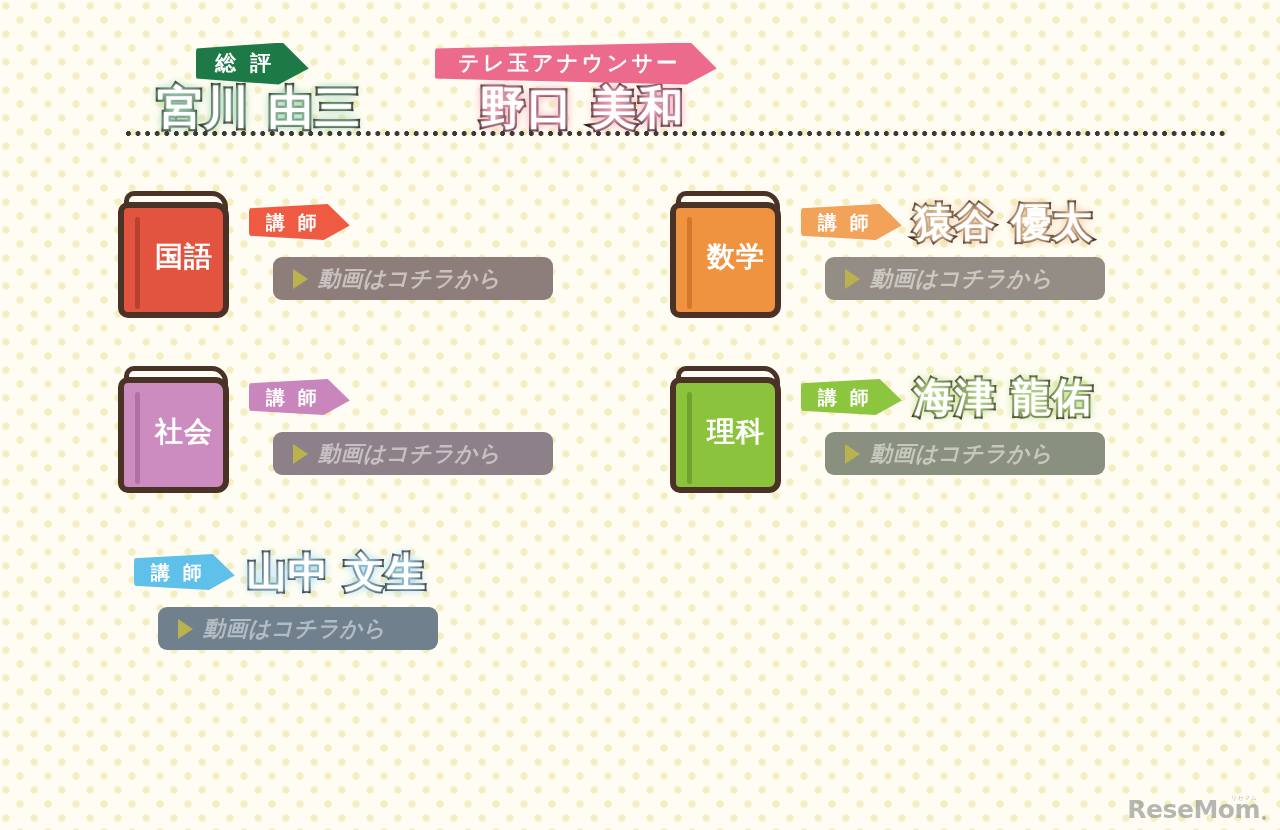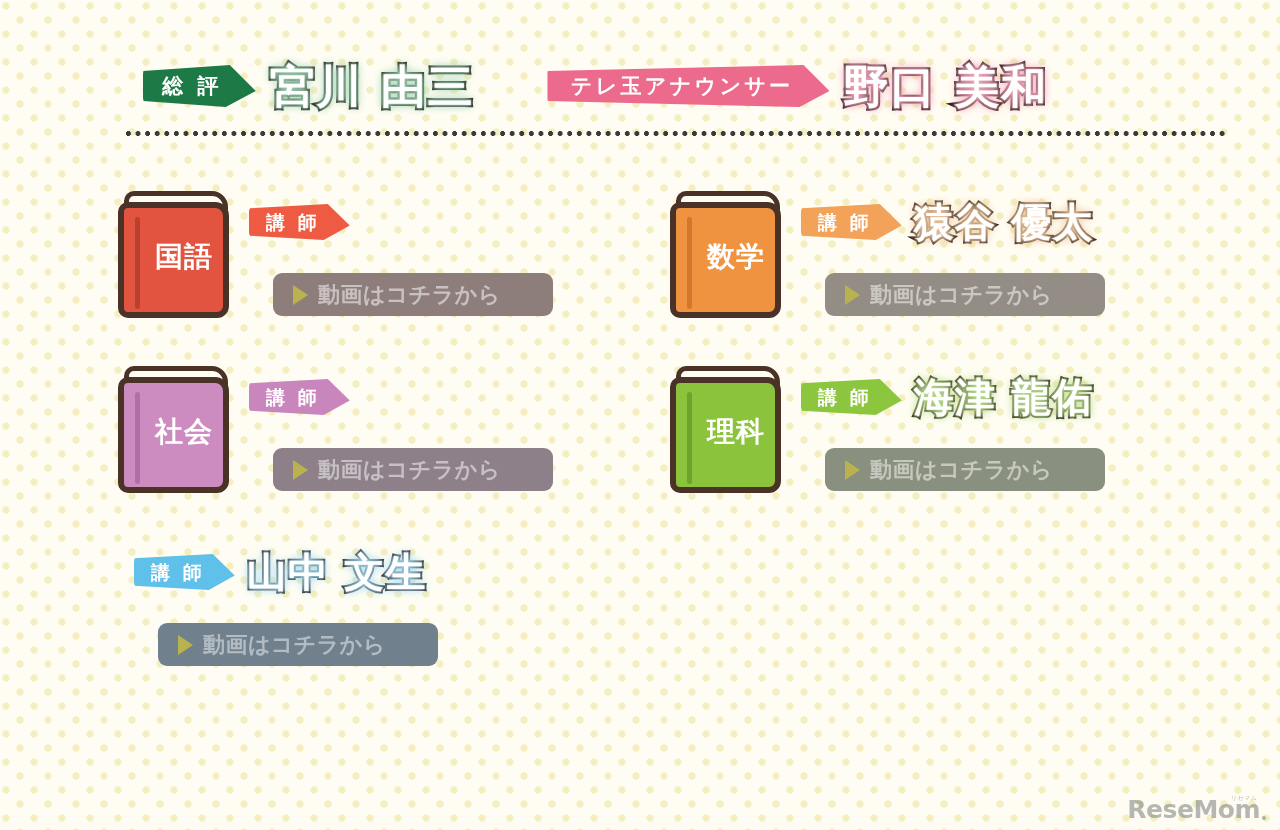--- a/index.html
+++ b/index.html
@@ -33,20 +33,21 @@
     left: 0;
     top: 54px;
     width: 1280px;
     height: 64px;
     display: flex;
     align-items: center;
   }
   .hdr-group {
     display: flex;
     align-items: center;
+    flex-direction: column;
   }
   #hdr-group-1 { margin-left: 143px; }
   #hdr-group-2 { margin-left: 73px; }
 
   
   .tag {
     position: relative;
     display: inline-flex;
     align-items: center;
     justify-content: center;
@@ -197,28 +198,29 @@
     letter-spacing: 0.03em;
     line-height: 1;
     white-space: nowrap;
     margin-left: 12px;
     -webkit-text-stroke: 4px #231815;
     paint-order: stroke fill;
   }
 
   
   .video-btn {
-    margin-top: 29px;
+    margin-top: 13px;
     margin-left: 24px;
     width: 280px;
     height: 43px;
     border-radius: 9px;
     display: flex;
     align-items: center;
     cursor: pointer;
+    font-style: italic;
   }
   .play-tri {
     width: 0;
     height: 0;
     margin-left: 20px;
     border-top: 10px solid transparent;
     border-bottom: 10px solid transparent;
     border-left: 15px solid #b9b24e;
     flex: 0 0 auto;
   }

